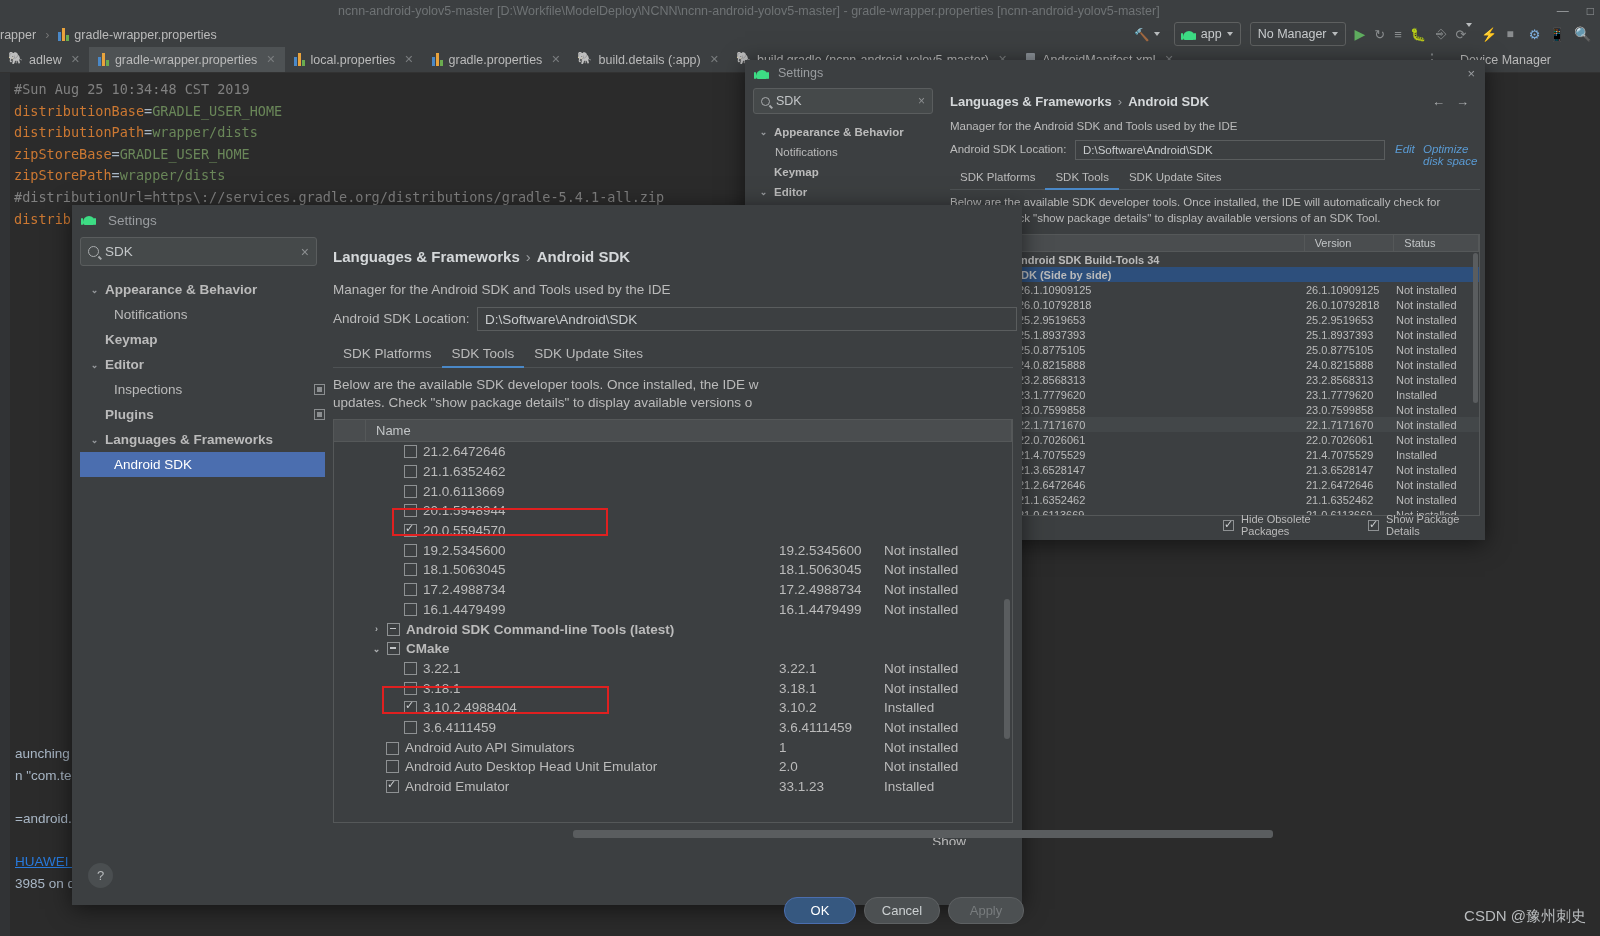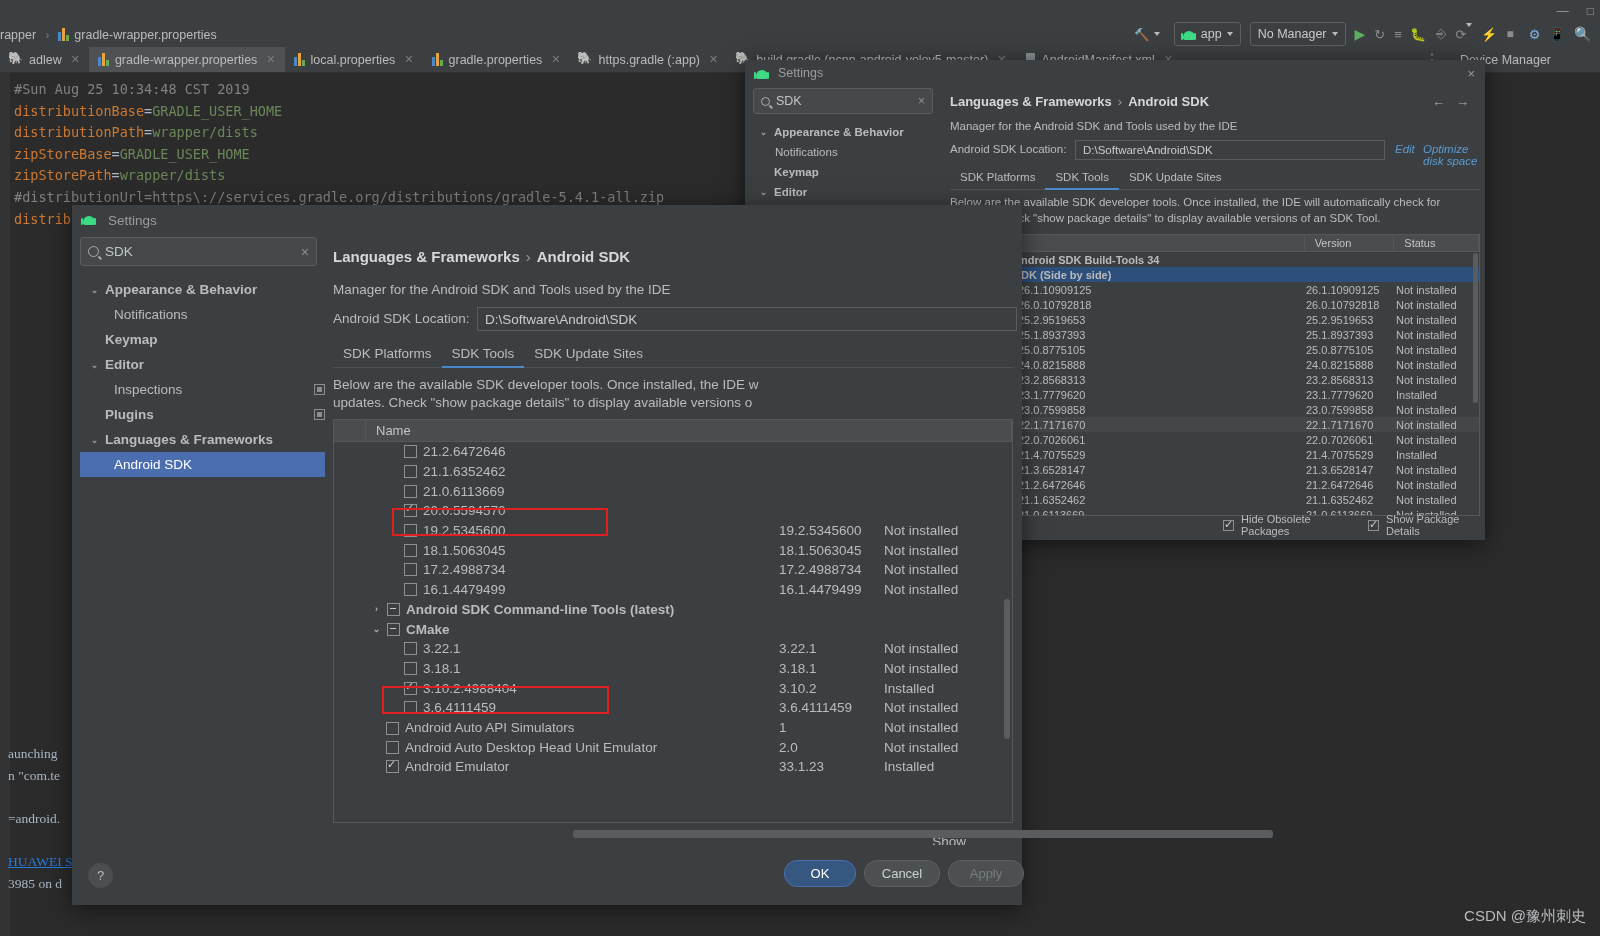--- a/index.html
+++ b/index.html
@@ -70,21 +70,21 @@
     position:absolute; left:0; top:73px; width:1600px; height:863px;
     background:#2b2b2b;
   }
   .gutter { position:absolute; left:0; top:0; width:10px; height:100%; background:#313335; }
   .code { position:absolute; left:14px; top:6px; font-family:"DejaVu Sans Mono", monospace; font-size:13.5px; line-height:21.6px; white-space:pre; }
   .k-comment { color:#808080; }
   .k-key { color:#cc7832; }
   .k-eq { color:#a9b7c6; }
   .k-val { color:#6a8759; }
 
-  .console { position:absolute; left:8px; top:670px; font-family:Liberation Serif, serif; font-size:13.5px; line-height:21.6px; color:#a9b7c6; white-space:pre;}
+  .console { position:absolute; left:15px; top:670px; font-family:Liberation Sans, sans-serif; font-size:13.5px; line-height:21.6px; color:#a9b7c6; white-space:pre;}
   .console .lnk { color:#287bde; text-decoration:underline; }
 
   .watermark { position:absolute; right:14px; bottom:10px; color:#b9bcbe; font-size:15px; }
 
   
   .dlg { position:absolute; background:#3c3f41; box-shadow:0 4px 22px rgba(0,0,0,.55); }
   .dlg-title { display:flex; align-items:center; gap:9px; height:26px; padding:0 10px; color:#9a9da0; font-size:12.5px; }
   .droid { width:14px; height:11px; position:relative; display:inline-block;}
   .droid::before { content:""; position:absolute; left:1px; top:2px; width:12px; height:9px; background:#3ddc84; border-radius:6px 6px 2px 2px;}
   .droid::after { content:""; position:absolute; left:-1px; top:4px; width:2px; height:7px; background:#3ddc84; border-radius:1px; box-shadow:13px 0 0 #3ddc84;}
@@ -124,35 +124,36 @@
   .row.sel { background:#2d4f7c; }
   .row.hover { background:#434749; }
   .cbx { width:11px;height:11px;border:1px solid #8e9193; background:#3c3f41; flex:none; position:relative; display:inline-block;}
   .cbx.on::after { content:"\2713"; position:absolute; left:0px; top:-3px; font-size:11px; color:#d0d3d5; }
   .cbx.dash::after { content:""; position:absolute; left:2px; top:4px; width:6px; height:1.5px; background:#c2c5c7; }
 
   .redbox { position:absolute; border:2.5px solid #e02020; pointer-events:none; }
 
   .optrow { display:flex; align-items:center; gap:7px; color:#bbbbbb; }
 
-  .btn { border:1px solid #5e6163; border-radius:13px; background:#4c5052; color:#ccd0d2; display:flex; align-items:center; justify-content:center; }
+  .btn { border:1px solid #5e6163; border-radius:13px; background:#4c5052; color:#ccd0d2; display:flex; align-items:center; justify-content:center;margin-top:37px; }
   .btn.primary { background:#365880; border-color:#4b6eaf; color:#ffffff; }
   .btn.disabled { color:#787c7e; }
   .helpbtn { width:25px;height:25px;border-radius:50%;background:#4a4e50;color:#b7babc;display:flex;align-items:center;justify-content:center;font-size:13px;}
 
   .scrollv { position:absolute; background:#5a5d5f; border-radius:3px; }
   .scrollh { position:absolute; background:#5a5d5f; border-radius:3px; }
 </style>
 </head>
 <body>
 
 <div id="root">
 
   <div class="ide">
 
+    <div class="win-title">ncnn-android-yolov5-master [D:\Workfile\ModelDeploy\NCNN\ncnn-android-yolov5-master] - gradle-wrapper.properties [ncnn-android-yolov5-master]</div>
     <div class="win-btns">
       <span>—</span>
       <span>□</span>
     </div>
 
     <div class="navbar">
       <div class="crumb" style="margin-left:0px;">
         <span>rapper</span>
         <span class="sep">›</span>
         <span class="tabicon props">
@@ -209,21 +210,21 @@
           </div>
           <div class="tab">
             <span class="tabicon props">
               <i></i>
             </span>
             <span>gradle.properties</span>
             <span class="x">✕</span>
           </div>
           <div class="tab">
             <span class="tabicon gradle"></span>
-            <span>https.gradle (:app)</span>
+            <span>build.details (:app)</span>
             <span class="x">✕</span>
           </div>
           <div class="tab">
             <span class="tabicon gradle"></span>
             <span>build.gradle (ncnn-android-yolov5-master)</span>
             <span class="x">✕</span>
           </div>
           <div class="tab">
             <span class="tabicon xml"></span>
             <span>AndroidManifest.xml</span>
@@ -576,20 +577,28 @@
             <div class="row" style="height: 19.7px; font-size: 13.5px;">
               <div style="display: flex; align-items: center; gap: 6px; padding-left: 70px; width: 445px; flex: 0 0 auto;">
                 <span class="cbx" style="width: 13px; height: 13px;"></span>
                 <span>21.0.6113669</span>
               </div>
               <div style="width: 105px; flex: 0 0 auto;"></div>
               <div style="width: 120px; flex: 0 0 auto;"></div>
             </div>
             <div class="row" style="height: 19.7px; font-size: 13.5px;">
               <div style="display: flex; align-items: center; gap: 6px; padding-left: 70px; width: 445px; flex: 0 0 auto;">
+                <span class="cbx" style="width: 13px; height: 13px;"></span>
+                <span>20.1.5948944</span>
+              </div>
+              <div style="width: 105px; flex: 0 0 auto;"></div>
+              <div style="width: 120px; flex: 0 0 auto;"></div>
+            </div>
+            <div class="row" style="height: 19.7px; font-size: 13.5px;">
+              <div style="display: flex; align-items: center; gap: 6px; padding-left: 70px; width: 445px; flex: 0 0 auto;">
                 <span class="cbx on" style="width: 13px; height: 13px;"></span>
                 <span>20.0.5594570</span>
               </div>
               <div style="width: 105px; flex: 0 0 auto;"></div>
               <div style="width: 120px; flex: 0 0 auto;"></div>
             </div>
             <div class="row" style="height: 19.7px; font-size: 13.5px;">
               <div style="display: flex; align-items: center; gap: 6px; padding-left: 70px; width: 445px; flex: 0 0 auto;">
                 <span class="cbx" style="width: 13px; height: 13px;"></span>
                 <span>19.2.5345600</span>

